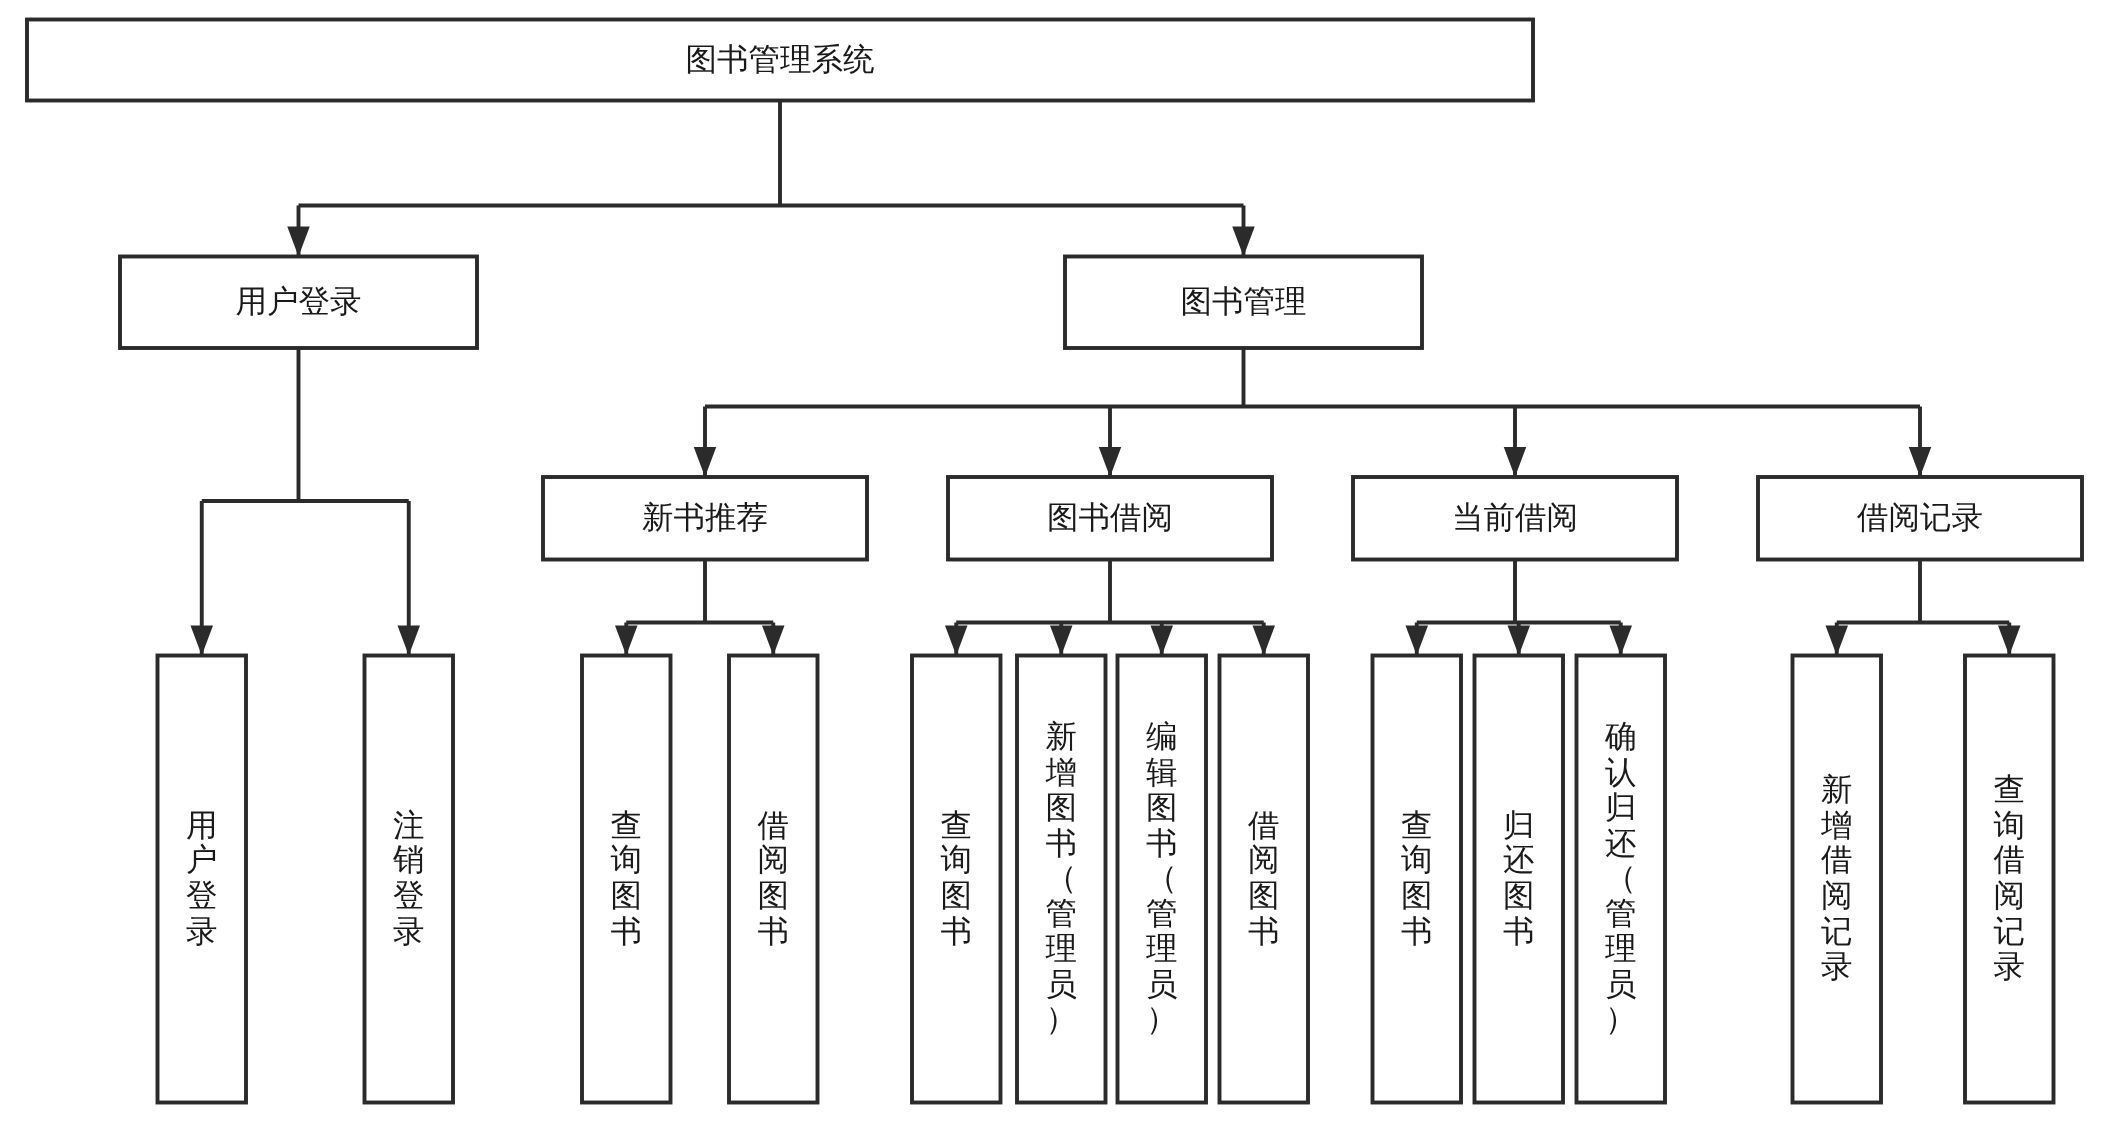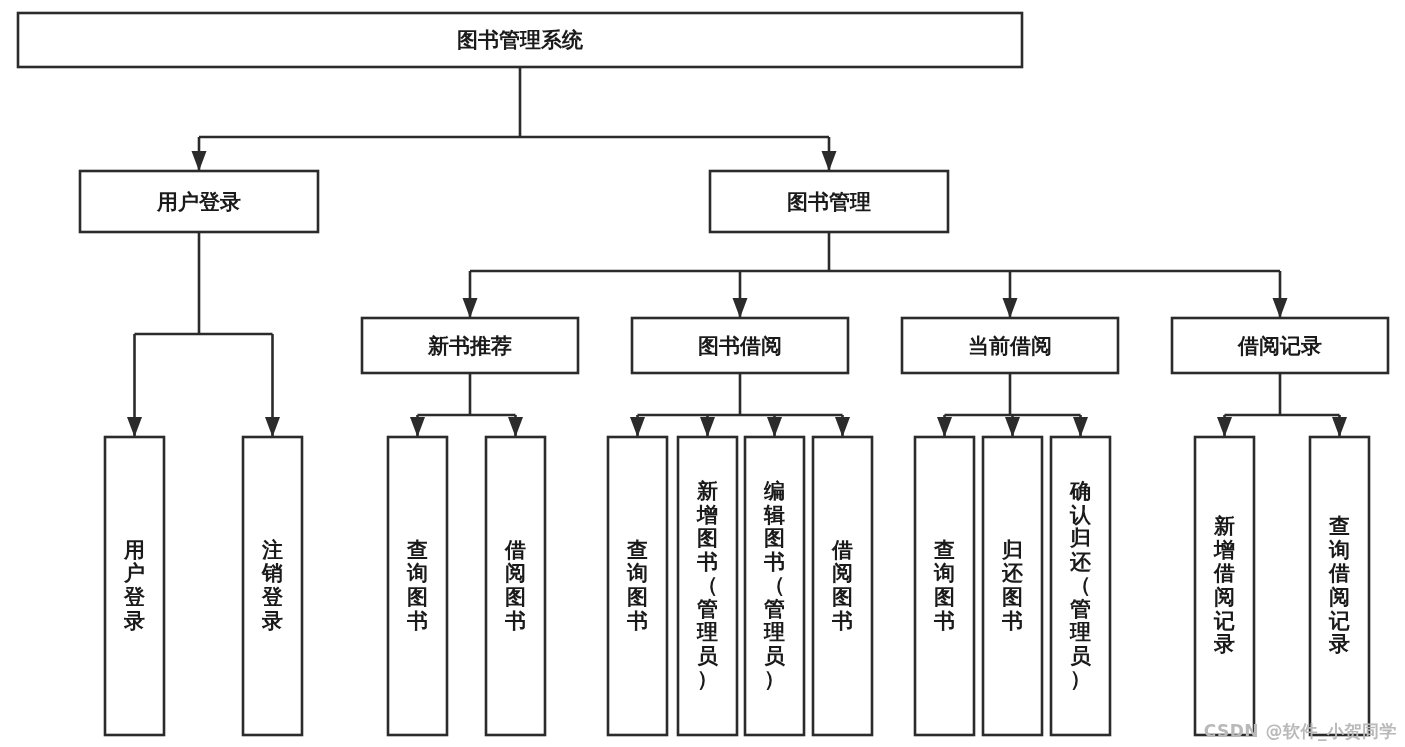--- a/index.html
+++ b/index.html
@@ -10,21 +10,20 @@
   }
   body {
     font-family: "DejaVu Sans", "Liberation Sans", sans-serif;
   }
   #diagram-root {
     position: relative;
     width: 1405px;
     height: 747px;
     background: #ffffff;
     overflow: hidden;
-    font-weight: bold;
   }
   svg.tree-svg {
     position: absolute;
     left: 0;
     top: 0;
     width: 1405px;
     height: 747px;
     display: block;
   }
   .node-box {
@@ -262,14 +261,13 @@
       <div class="vert-text-wrap" style="left: 1310px; top: 437px; width: 59px; height: 298px;">
         <span class="vert-char">查</span>
         <span class="vert-char">询</span>
         <span class="vert-char">借</span>
         <span class="vert-char">阅</span>
         <span class="vert-char">记</span>
         <span class="vert-char">录</span>
       </div>
     </div>
 
-  <div class="watermark">CSDN @软件_小贺同学</div>
 </div>
 
 </body></html>

